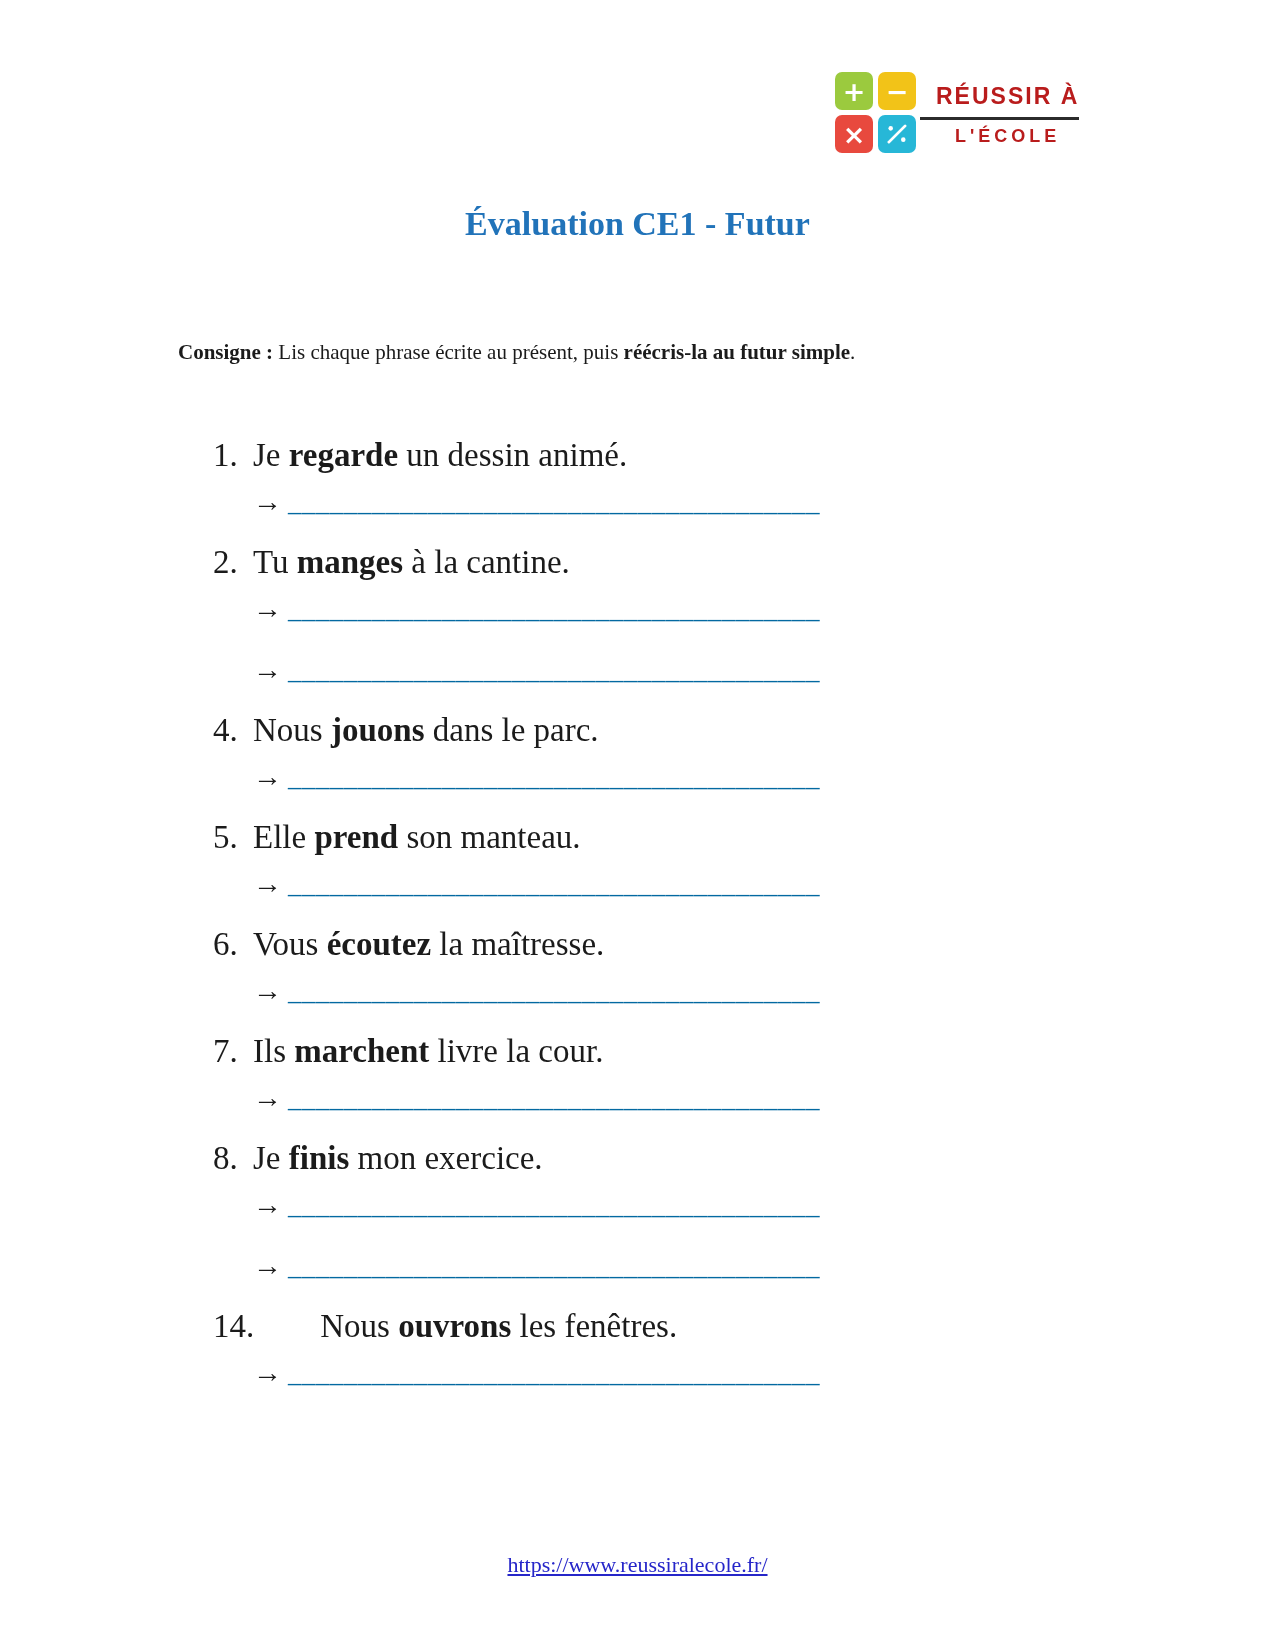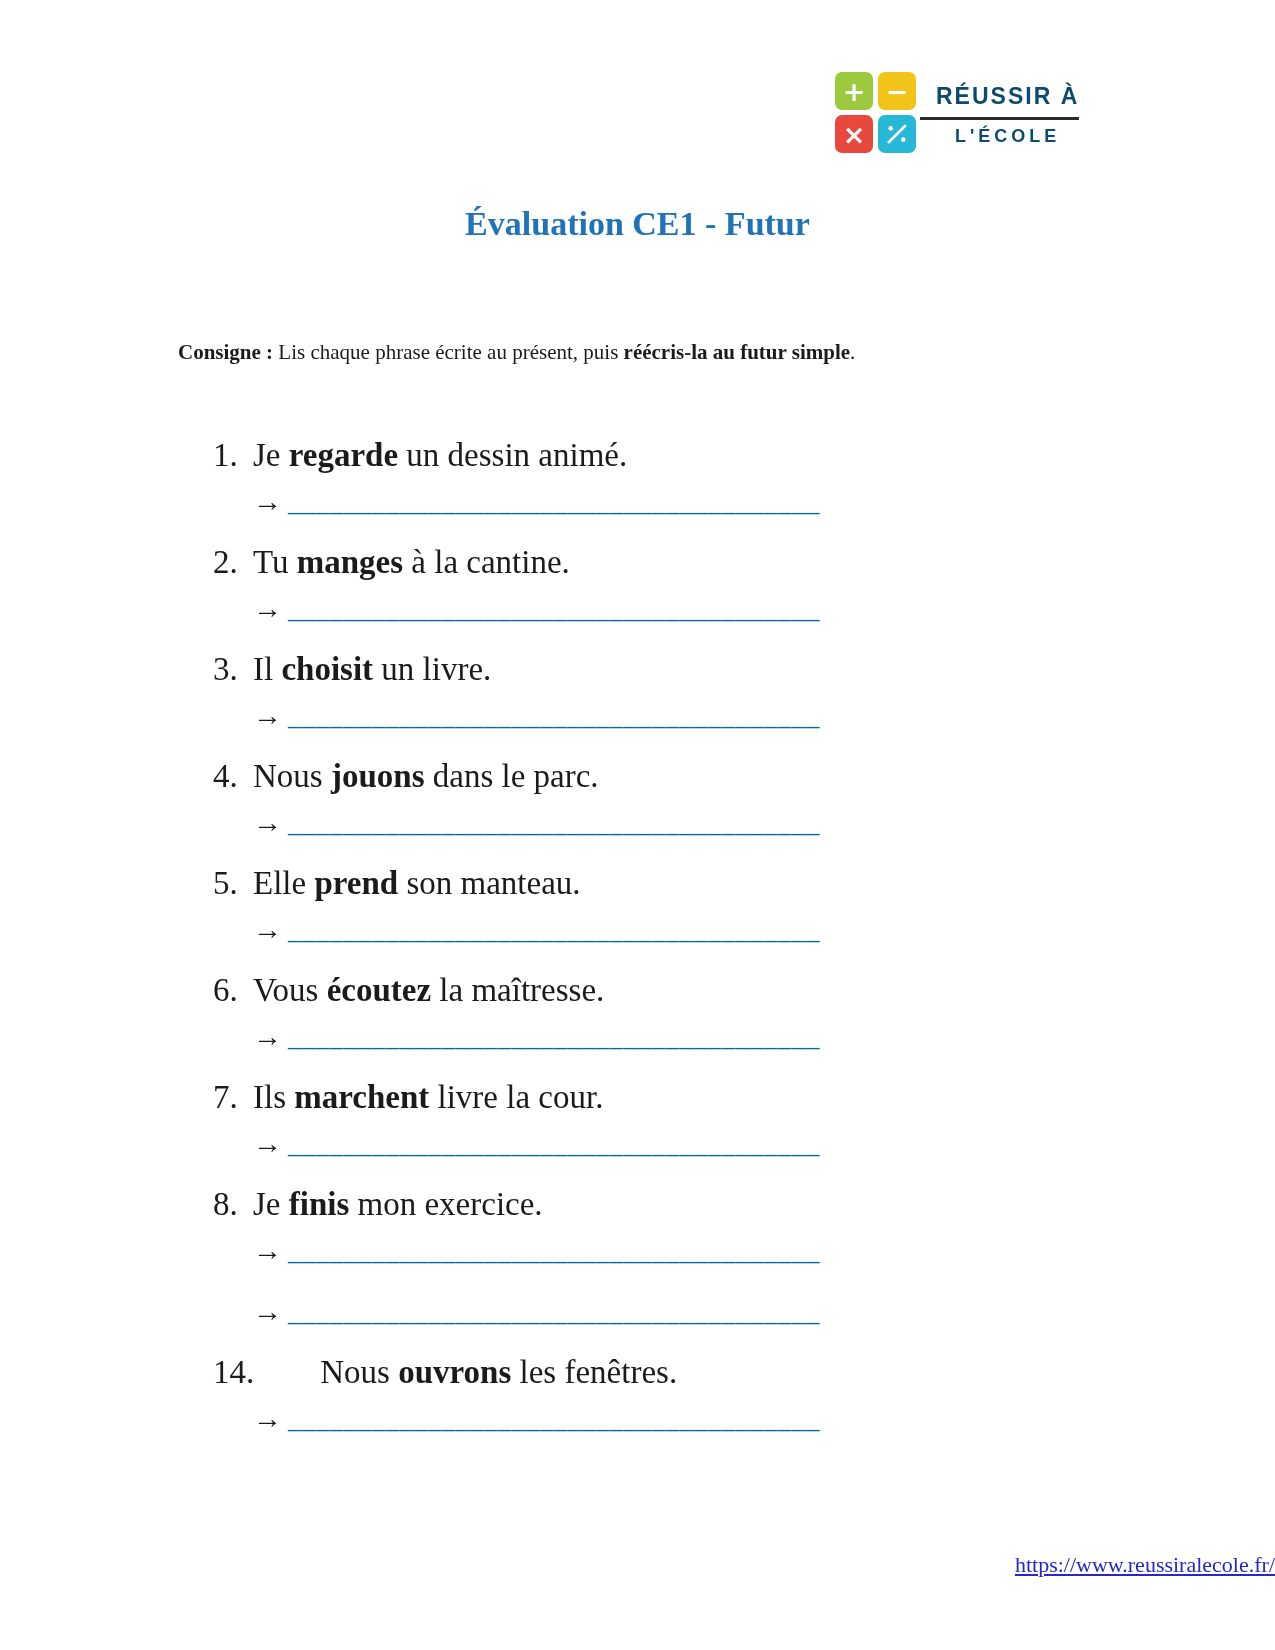--- a/index.html
+++ b/index.html
@@ -36,21 +36,21 @@
     color: #ffffff;
     font-family: "DejaVu Sans", sans-serif;
     font-size: 27px;
     font-weight: bold;
     line-height: 1;
   }
   .tile svg { display: block; }
   .brand {
     font-family: "Liberation Sans", "DejaVu Sans", sans-serif;
     font-weight: bold;
-    color: #0c4a6e;
+    color: #b91c1c;
     text-align: center;
     margin-top: 4px;
   }
   .brand-line1 { font-size: 23px; letter-spacing: 2px; white-space: nowrap; }
   .brand-divider { height: 3px; background: #2b2b2b; margin: 7px 0 6px -16px; width: calc(100% + 16px); }
   .brand-line2 { font-size: 18px; letter-spacing: 4px; }
 
   
   .doc-title {
     position: absolute;
@@ -96,21 +96,21 @@
   }
   .arrow { font-size: 29px; margin-right: 6px; }
   .blank { letter-spacing: 0.5px; color: #0369a1; }
 
   
   .footer {
     position: absolute;
     top: 1552px;
     left: 0;
     width: 100%;
-    text-align: right;
+    text-align: center;
   }
   .footer a {
     font-size: 22px;
     color: #2626c9;
     text-decoration: underline;
   }
 </style>
 </head>
 <body>
 
@@ -143,21 +143,20 @@
     <div class="sentence"><span class="item-num">1.</span><span class="item-text"><span>Je </span><span class="verb">regarde</span><span> un dessin animé.</span></span></div>
     <div class="answer"><span class="arrow">→</span><span class="blank">______________________________________</span></div>
   </li>
 
   <li class="item">
     <div class="sentence"><span class="item-num">2.</span><span class="item-text"><span>Tu </span><span class="verb">manges</span><span> à la cantine.</span></span></div>
     <div class="answer"><span class="arrow">→</span><span class="blank">______________________________________</span></div>
   </li>
 
   <li class="item">
-    <div class="sentence"><span class="item-num">3.</span><span class="item-text"><span>Il </span><span class="verb">choisit</span><span> un livre.</span></span></div>
     <div class="answer"><span class="arrow">→</span><span class="blank">______________________________________</span></div>
   </li>
 
   <li class="item">
     <div class="sentence"><span class="item-num">4.</span><span class="item-text"><span>Nous </span><span class="verb">jouons</span><span> dans le parc.</span></span></div>
     <div class="answer"><span class="arrow">→</span><span class="blank">______________________________________</span></div>
   </li>
 
   <li class="item">
     <div class="sentence"><span class="item-num">5.</span><span class="item-text"><span>Elle </span><span class="verb">prend</span><span> son manteau.</span></span></div>

